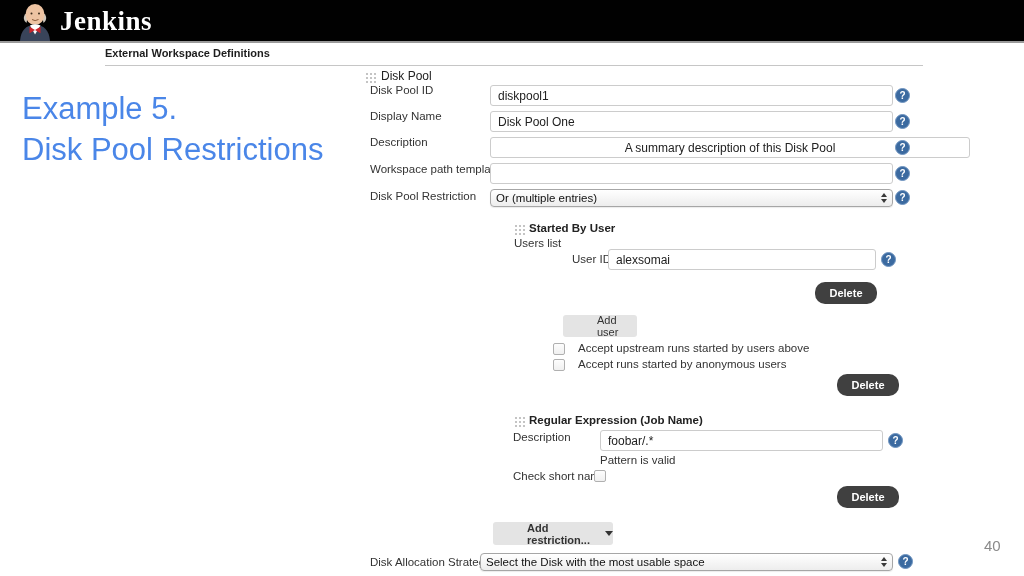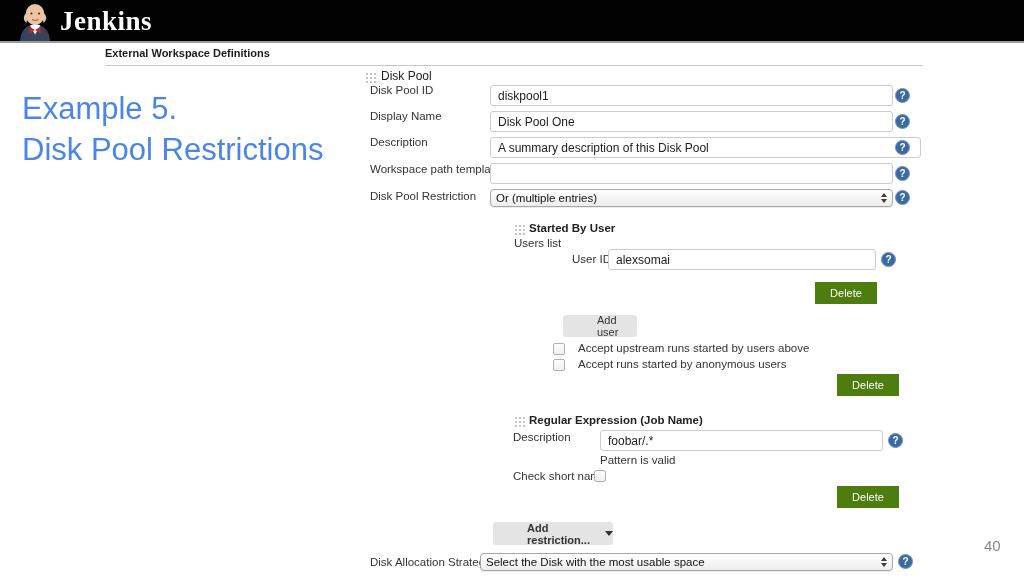--- a/index.html
+++ b/index.html
@@ -39,22 +39,22 @@
   .sel-text { white-space:nowrap; overflow:hidden; }
   .spinner { position:absolute; right:5px; top:50%; transform:translateY(-50%);
              display:flex; flex-direction:column; gap:2px; }
   .spinner .up { width:0; height:0; border-left:3.5px solid transparent;
                  border-right:3.5px solid transparent; border-bottom:4.5px solid #3a3a3a; }
   .spinner .down { width:0; height:0; border-left:3.5px solid transparent;
                    border-right:3.5px solid transparent; border-top:4.5px solid #3a3a3a; }
   .help { width:15px; height:15px; border-radius:50%; background:#3b6aa0;
           border:1px solid #6f94c0; color:#fff; font-size:10px; font-weight:bold;
           display:flex; align-items:center; justify-content:center; cursor:pointer; }
-  .btn-danger { background:#4d7c0f; color:#fff; font-weight:normal; font-size:11px;
-                border-radius:0; display:flex; align-items:center; justify-content:center;
+  .btn-danger { background:#404040; color:#fff; font-weight:bold; font-size:11px;
+                border-radius:10px; display:flex; align-items:center; justify-content:center;
                 cursor:pointer; }
   .btn-gray { background:#e4e4e4; color:#333; font-size:11px; border-radius:3px;
               display:flex; align-items:center; justify-content:center; cursor:pointer;padding-left:34px; }
   .btn-gray.bold { font-weight:bold; }
   .caret { width:0; height:0; border-left:4px solid transparent;
            border-right:4px solid transparent; border-top:5px solid #333; margin-left:9px; }
   .cb { width:12px; height:12px; border:1px solid #b0b0b0; border-radius:2px;
         background:linear-gradient(#fdfdfd,#f0f0f0); cursor:pointer; }
   .valid-msg { font-size:11.5px; color:#333; }
 </style>
@@ -94,21 +94,21 @@
 
 <div class="abs lbl" style="left:370px;top:84px">Disk Pool ID</div>
 <input class="abs txt" style="left: 490px; top: 85px; width: 403px;" value="diskpool1">
 <div class="abs help" style="left:895px;top:88px">?</div>
 
 <div class="abs lbl" style="left:370px;top:110px">Display Name</div>
 <input class="abs txt" style="left: 490px; top: 111px; width: 403px;" value="Disk Pool One">
 <div class="abs help" style="left:895px;top:114px">?</div>
 
 <div class="abs lbl" style="left:370px;top:136px">Description</div>
-<input class="abs txt" style="left: 490px; top: 137px; width: 431px;" value="A summary description of this Disk Pool">
+<input class="abs txt" style="left: 490px; top: 137px; width: 480px; text-align: center;" value="A summary description of this Disk Pool">
 <div class="abs help" style="left:895px;top:140px">?</div>
 
 <div class="abs lbl" style="left:370px;top:163px">Workspace path template</div>
 <input class="abs txt" style="left: 490px; top: 163px; width: 403px;" value="">
 <div class="abs help" style="left:895px;top:166px">?</div>
 
 <div class="abs lbl" style="left:370px;top:190px">Disk Pool Restriction</div>
 <div class="abs sel" style="left:490px;top:189px;width:403px">
   <span class="sel-text">Or (multiple entries)</span>
   <span class="spinner">

